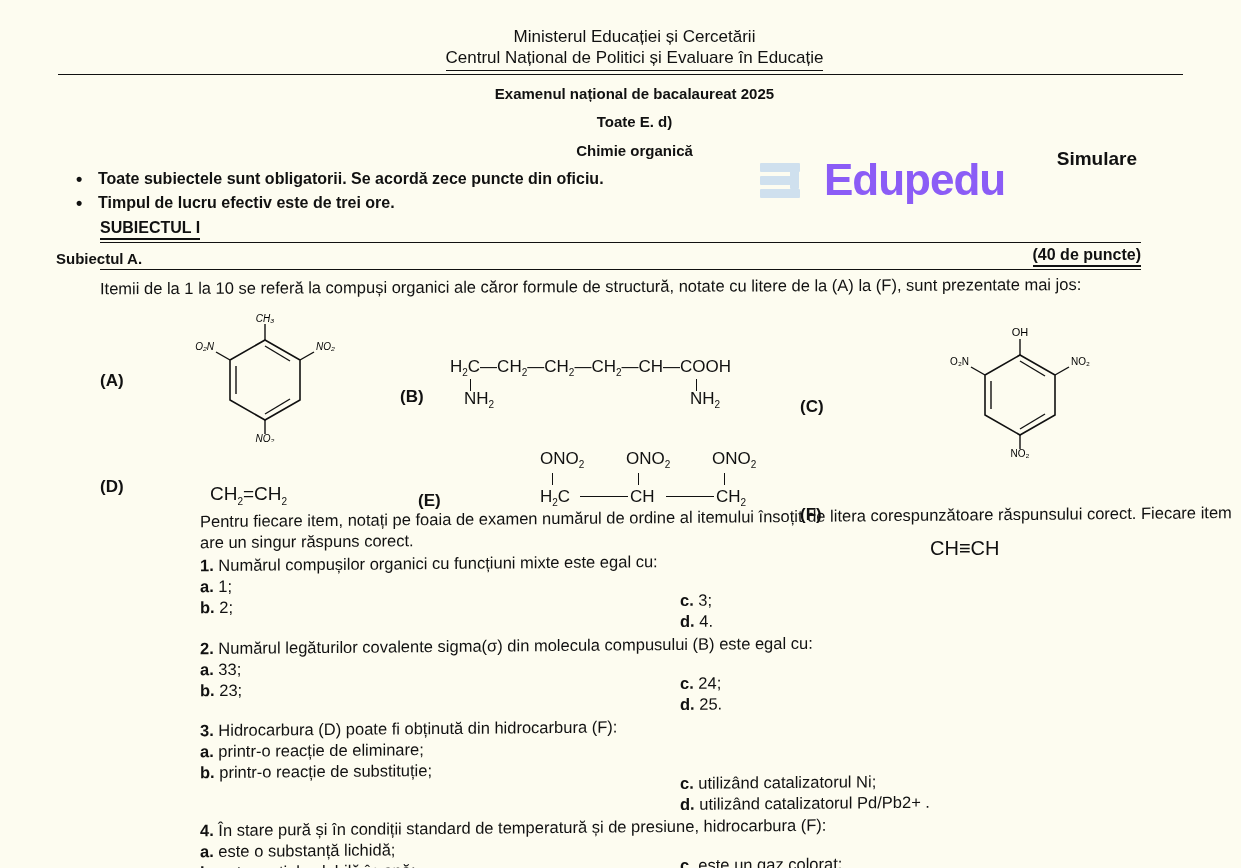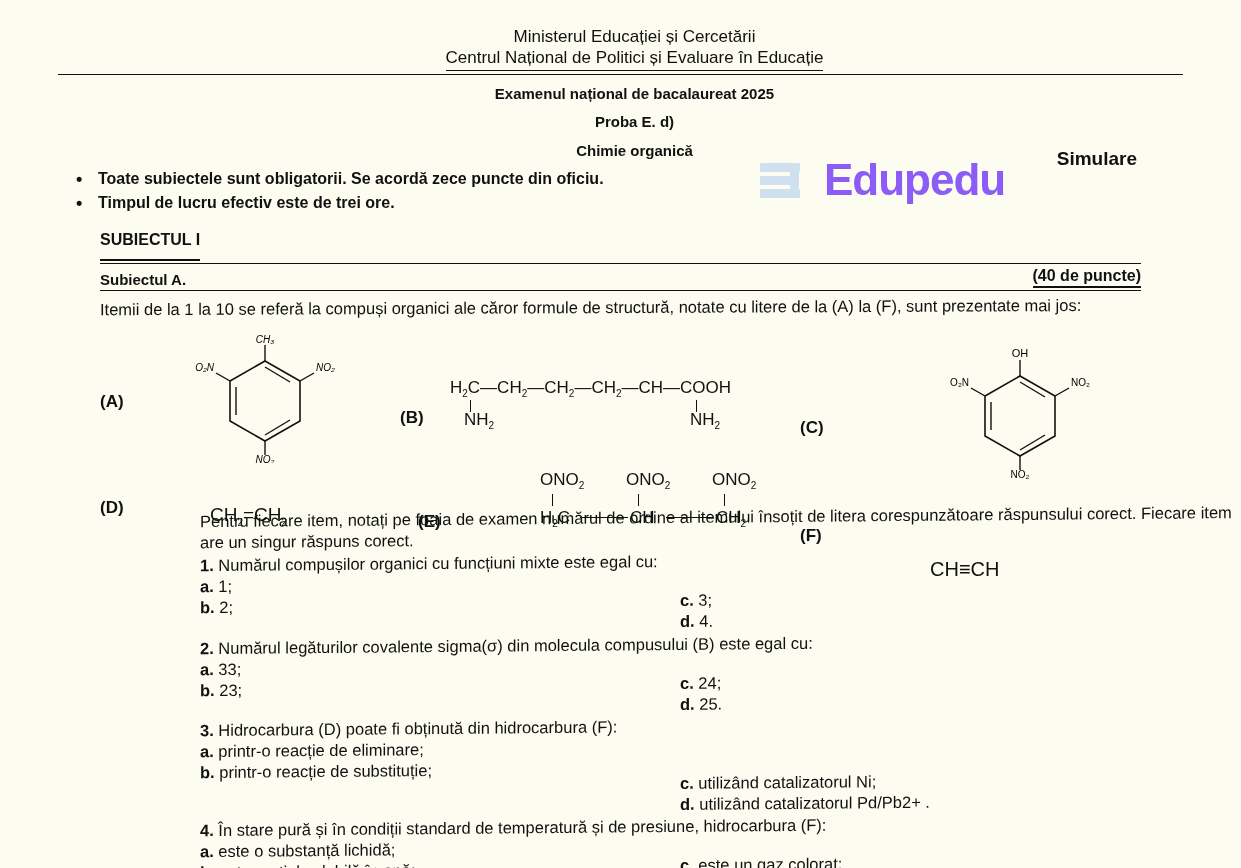--- a/index.html
+++ b/index.html
@@ -95,33 +95,33 @@
     height: 9px;
     border-radius: 1px;
   }
   .wm-l1 { left: 0; top: 2px; width: 40px; }
   .wm-l2 { left: 0; top: 15px; width: 32px; }
   .wm-l3 { left: 0; top: 28px; width: 40px; }
   .wm-l4 { left: 30px; top: 2px; width: 9px; height: 26px !important; }
 
   .subiectul-i {
     margin-left: 100px;
-    margin-top: 16px;
+    margin-top: 4px;
     font-weight: bold;
     font-size: 16px;
     display: inline-block;
     border-bottom: 2px solid #111;
-    padding-bottom: 10px;
+    padding-bottom: 1px;
   }
   .rule2 {
     border-top: 1.6px solid #111;
     margin: 2px 100px 0 100px;
   }
   .subA-row {
-    margin: 3px 100px 0 100px;
+    margin: 3px 100px 0 56px;
     display: flex;
     justify-content: space-between;
     align-items: flex-end;
     font-weight: bold;
     font-size: 15px;
   }
   .subA-row .pts {
     font-weight: bold;
     font-size: 16px;
     border-bottom: 2px solid #111;
@@ -179,21 +179,21 @@
 <div class="page">
 
   
   <div class="hdr">
     <div class="hdr-line1">Ministerul Educației și Cercetării</div>
     <div><span class="hdr-line2">Centrul Național de Politici și Evaluare în Educație</span></div>
   </div>
   <div class="rule-full"></div>
   <div class="hdr">
     <div class="hdr-bold">Examenul național de bacalaureat 2025</div>
-    <div class="hdr-bold">Proba E. d)</div>
+    <div class="hdr-bold">Toate E. d)</div>
     <div class="hdr-bold">Chimie organică</div>
   </div>
 
   <div class="simulare">Simulare</div>
 
   <div class="watermark">
     <span class="wm-logo">
       <span class="wm-l1"></span><span class="wm-l2"></span><span class="wm-l3"></span><span class="wm-l4"></span>
     </span><span>Edupedu</span>
   </div>

